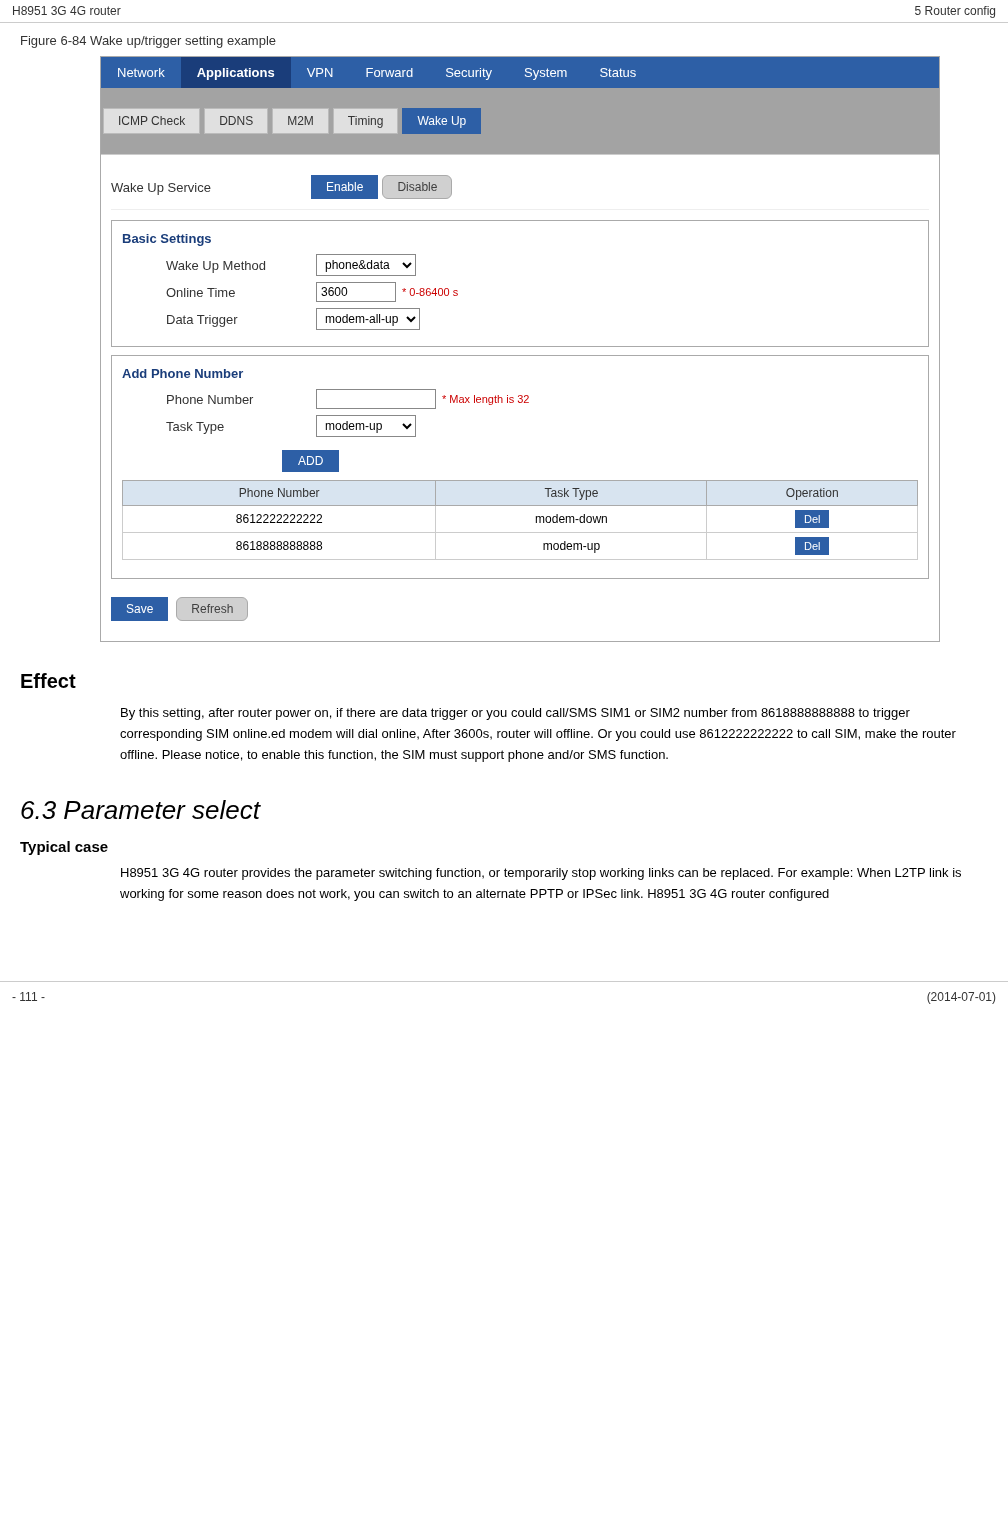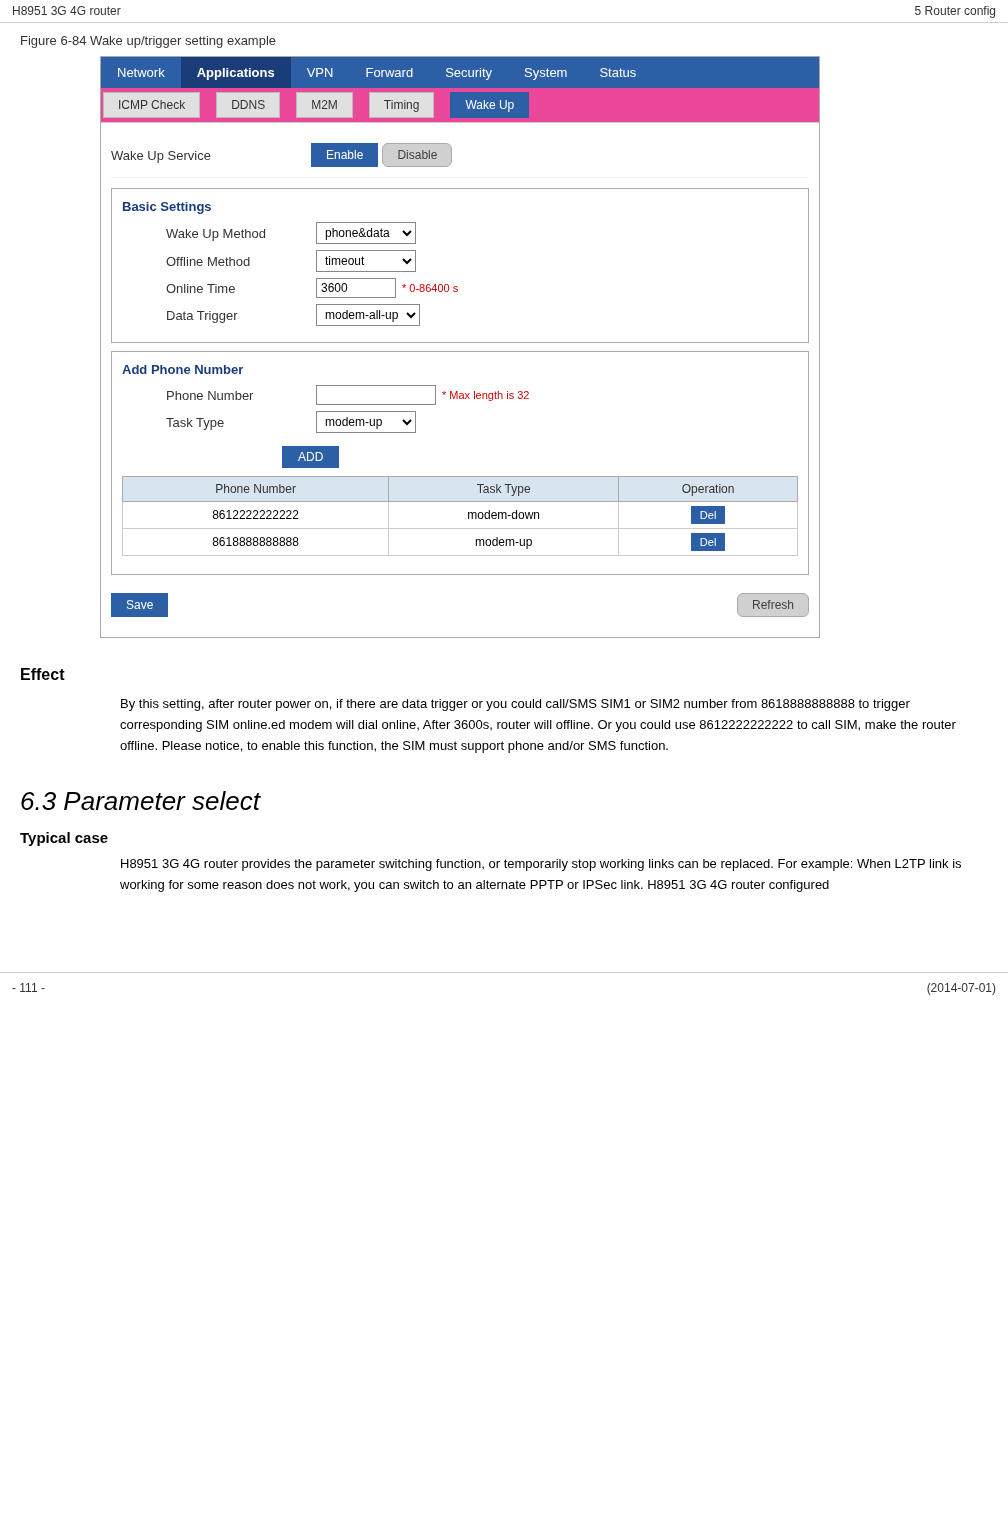--- a/index.html
+++ b/index.html
@@ -27,21 +27,21 @@
 
     .figure-caption {
       font-size: 13px;
       margin-bottom: 8px;
       color: #333;
     }
 
     
     .router-ui {
       border: 1px solid #aaa;
-      width: 720px;
+      width: 840px;
       margin-left: 80px;
       background: #fff;
     }
 
     .nav-bar {
       background: #2d5fa6;
       display: flex;
       padding: 0;
     }
 
@@ -52,25 +52,24 @@
       cursor: pointer;
       background: #2d5fa6;
     }
 
     .nav-item.active {
       background: #1a3d7a;
       font-weight: bold;
     }
 
     .sub-nav-bar {
-      background: #ec4899;
+      background: #a3a3a3;
       display: flex;
       border-bottom: 1px solid #ccc;
-      padding: 2px 0;
-      gap: 12px;
+      padding: 18px 0;
     }
 
     .sub-nav-item {
       padding: 5px 14px;
       font-size: 12px;
       color: #333;
       cursor: pointer;
       background: #e0e0e0;
       border: 1px solid #bbb;
       margin: 2px 2px;
@@ -203,28 +202,28 @@
       background: #2d5fa6;
       color: #fff;
       border: 1px solid #2d5fa6;
       padding: 2px 8px;
       font-size: 11px;
       cursor: pointer;
     }
 
     .bottom-buttons {
       display: flex;
-      justify-content: space-between;
+      justify-content: flex-start;
       gap: 8px;
       padding: 10px 0;
     }
 
     
     .section-heading {
-      font-size: 16px;
+      font-size: 20px;
       font-weight: bold;
       margin-top: 28px;
       margin-bottom: 10px;
     }
 
     .body-text {
       margin-left: 100px;
       font-size: 13px;
       line-height: 1.6;
       margin-bottom: 20px;
@@ -315,26 +314,20 @@
       <div class="section-box">
         <div class="section-title">Basic Settings</div>
 
         <div class="field-row">
           <div class="field-label">Wake Up Method</div>
           <select class="field-select">
             <option>phone&amp;data</option>
           </select>
         </div>
 
-        <div class="field-row">
-          <div class="field-label">Offline Method</div>
-          <select class="field-select">
-            <option>timeout</option>
-          </select>
-        </div>
 
         <div class="field-row">
           <div class="field-label">Online Time</div>
           <input class="field-input" type="text" value="3600" style="">
           <span class="field-hint">* 0-86400 s</span>
         </div>
 
         <div class="field-row">
           <div class="field-label">Data Trigger</div>
           <select class="field-select">

